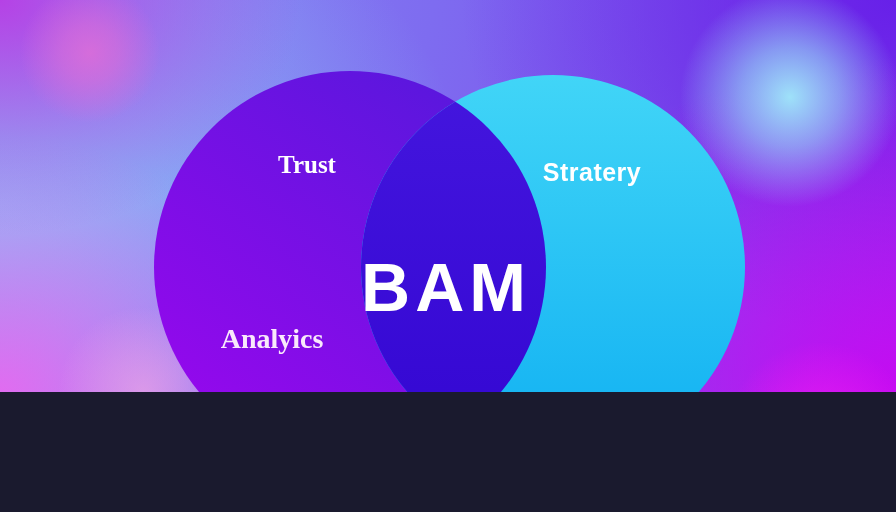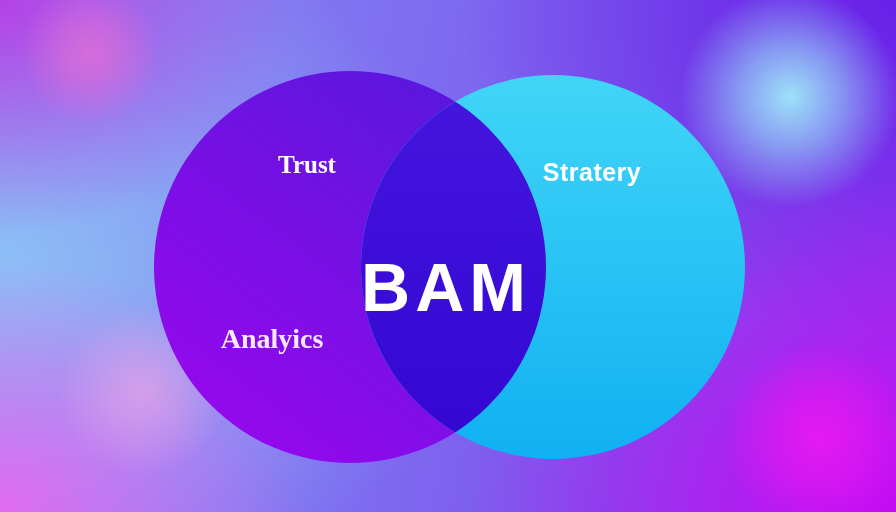--- a/index.html
+++ b/index.html
@@ -3,21 +3,21 @@
 <meta charset="utf-8">
 <style>
   html, body {
     margin: 0;
     padding: 0;
     background: #1a1a2e;
   }
   .stage {
     position: relative;
     width: 896px;
-    height: 512px;
+    height: 392px;
     overflow: hidden;
   }
   
   .bg {
     position: absolute;
     inset: 0;
     background:
       radial-gradient(circle 70px at 90px 53px,  rgba(225,110,215,0.80) 0%, rgba(225,110,215,0.55) 40%, rgba(225,110,215,0) 100%),
       radial-gradient(circle 110px at 790px 97px, rgba(160,235,250,0.95) 0%, rgba(150,225,248,0.60) 45%, rgba(150,225,248,0) 100%),
       radial-gradient(circle 95px at 820px 437px, rgba(234,25,242,0.90) 0%, rgba(234,25,242,0.55) 45%, rgba(234,25,242,0) 100%),

